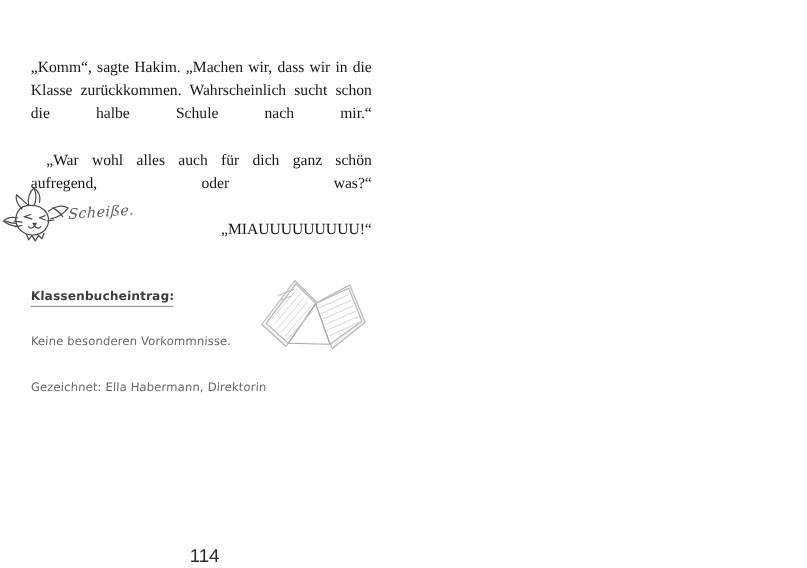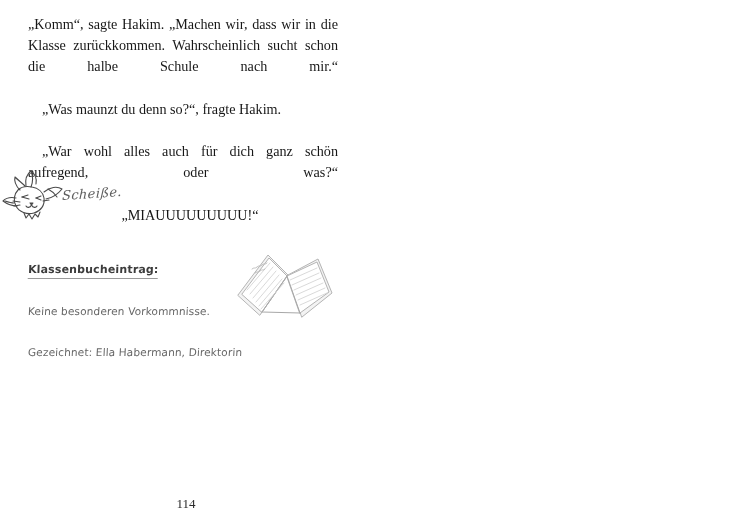--- a/index.html
+++ b/index.html
@@ -32,20 +32,21 @@
   
   .bodytext {
     position: absolute;
     font-family: "Liberation Serif", "DejaVu Serif", serif;
     font-size: 14.2px;
     line-height: 21.2px;
     color: #171717;
     text-align: justify;
     -webkit-hyphens: none;
     hyphens: none;
+    margin-top: 37px;
   }
   .bodytext p {
     margin: 0;
     text-indent: 14px;
   }
   .bodytext p.noindent { text-indent: 0; }
 
   #left-body {
     left: 28px;
     top: 14px;
@@ -101,40 +102,39 @@
 
   
   .illus { position: absolute; }
   #cat-illustration   { left: 2px;   top: 168px; }
   #book-illustration  { left: 232px; top: 243px; }
 
   
   .folio {
     position: absolute;
     top: 496px;
-    font-family: Liberation Serif, serif;
-    font-size: 13px;
+    font-family: Liberation Sans, sans-serif;
+    font-size: 17px;
     color: #2b2b2b;
     width: 60px;
     text-align: center;
   }
   #folio-left  { left: 156px; }
 </style>
 </head>
 <body>
 
 <div class="spread">
 
   <div class="page page-left">
 
     <div class="bodytext" id="left-body">
       <p class="noindent">„Komm“, sagte Hakim. „Machen wir, dass wir in die Klasse zurückkommen. Wahrscheinlich sucht schon die halbe Schule nach mir.“</p>
-      <p style="text-align: left;">„Was maunzt du denn so?“, fragte Hakim.</p>
       <p>„War wohl alles auch für dich ganz schön aufregend, oder was?“</p>
-      <p style="text-align: center;">„MIAUUUUUUUUU!“</p>
+      <p style="text-align: right;">„MIAUUUUUUUUU!“</p>
     </div>
 
     <div class="illus" id="cat-illustration">
       <svg width="62" height="54" viewBox="0 0 62 54" fill="none">
         <g stroke="#4a4a4a" stroke-width="1.1" stroke-linecap="round" stroke-linejoin="round" fill="none">
 
           <path d="M16 22 C12 26 11 33 14 38 C17 44 25 47 32 45 C39 43 43 37 42 30 C41 24 36 20 30 19 C25 18 19 19 16 22 Z"></path>
 
           <path d="M18 22 C14 18 12 13 13 9 C16 12 20 15 23 18"></path>
 

